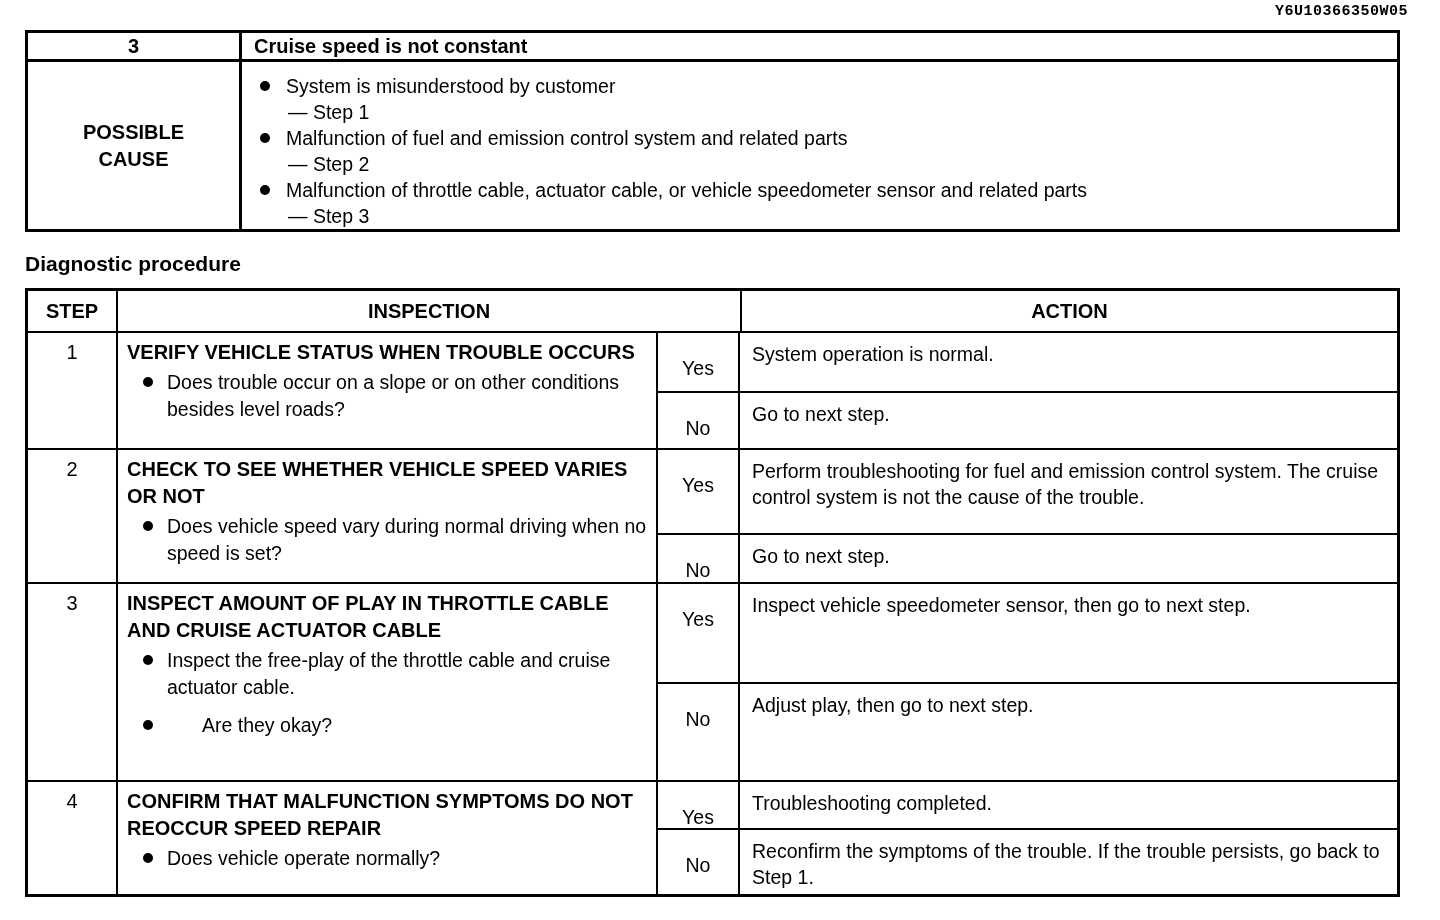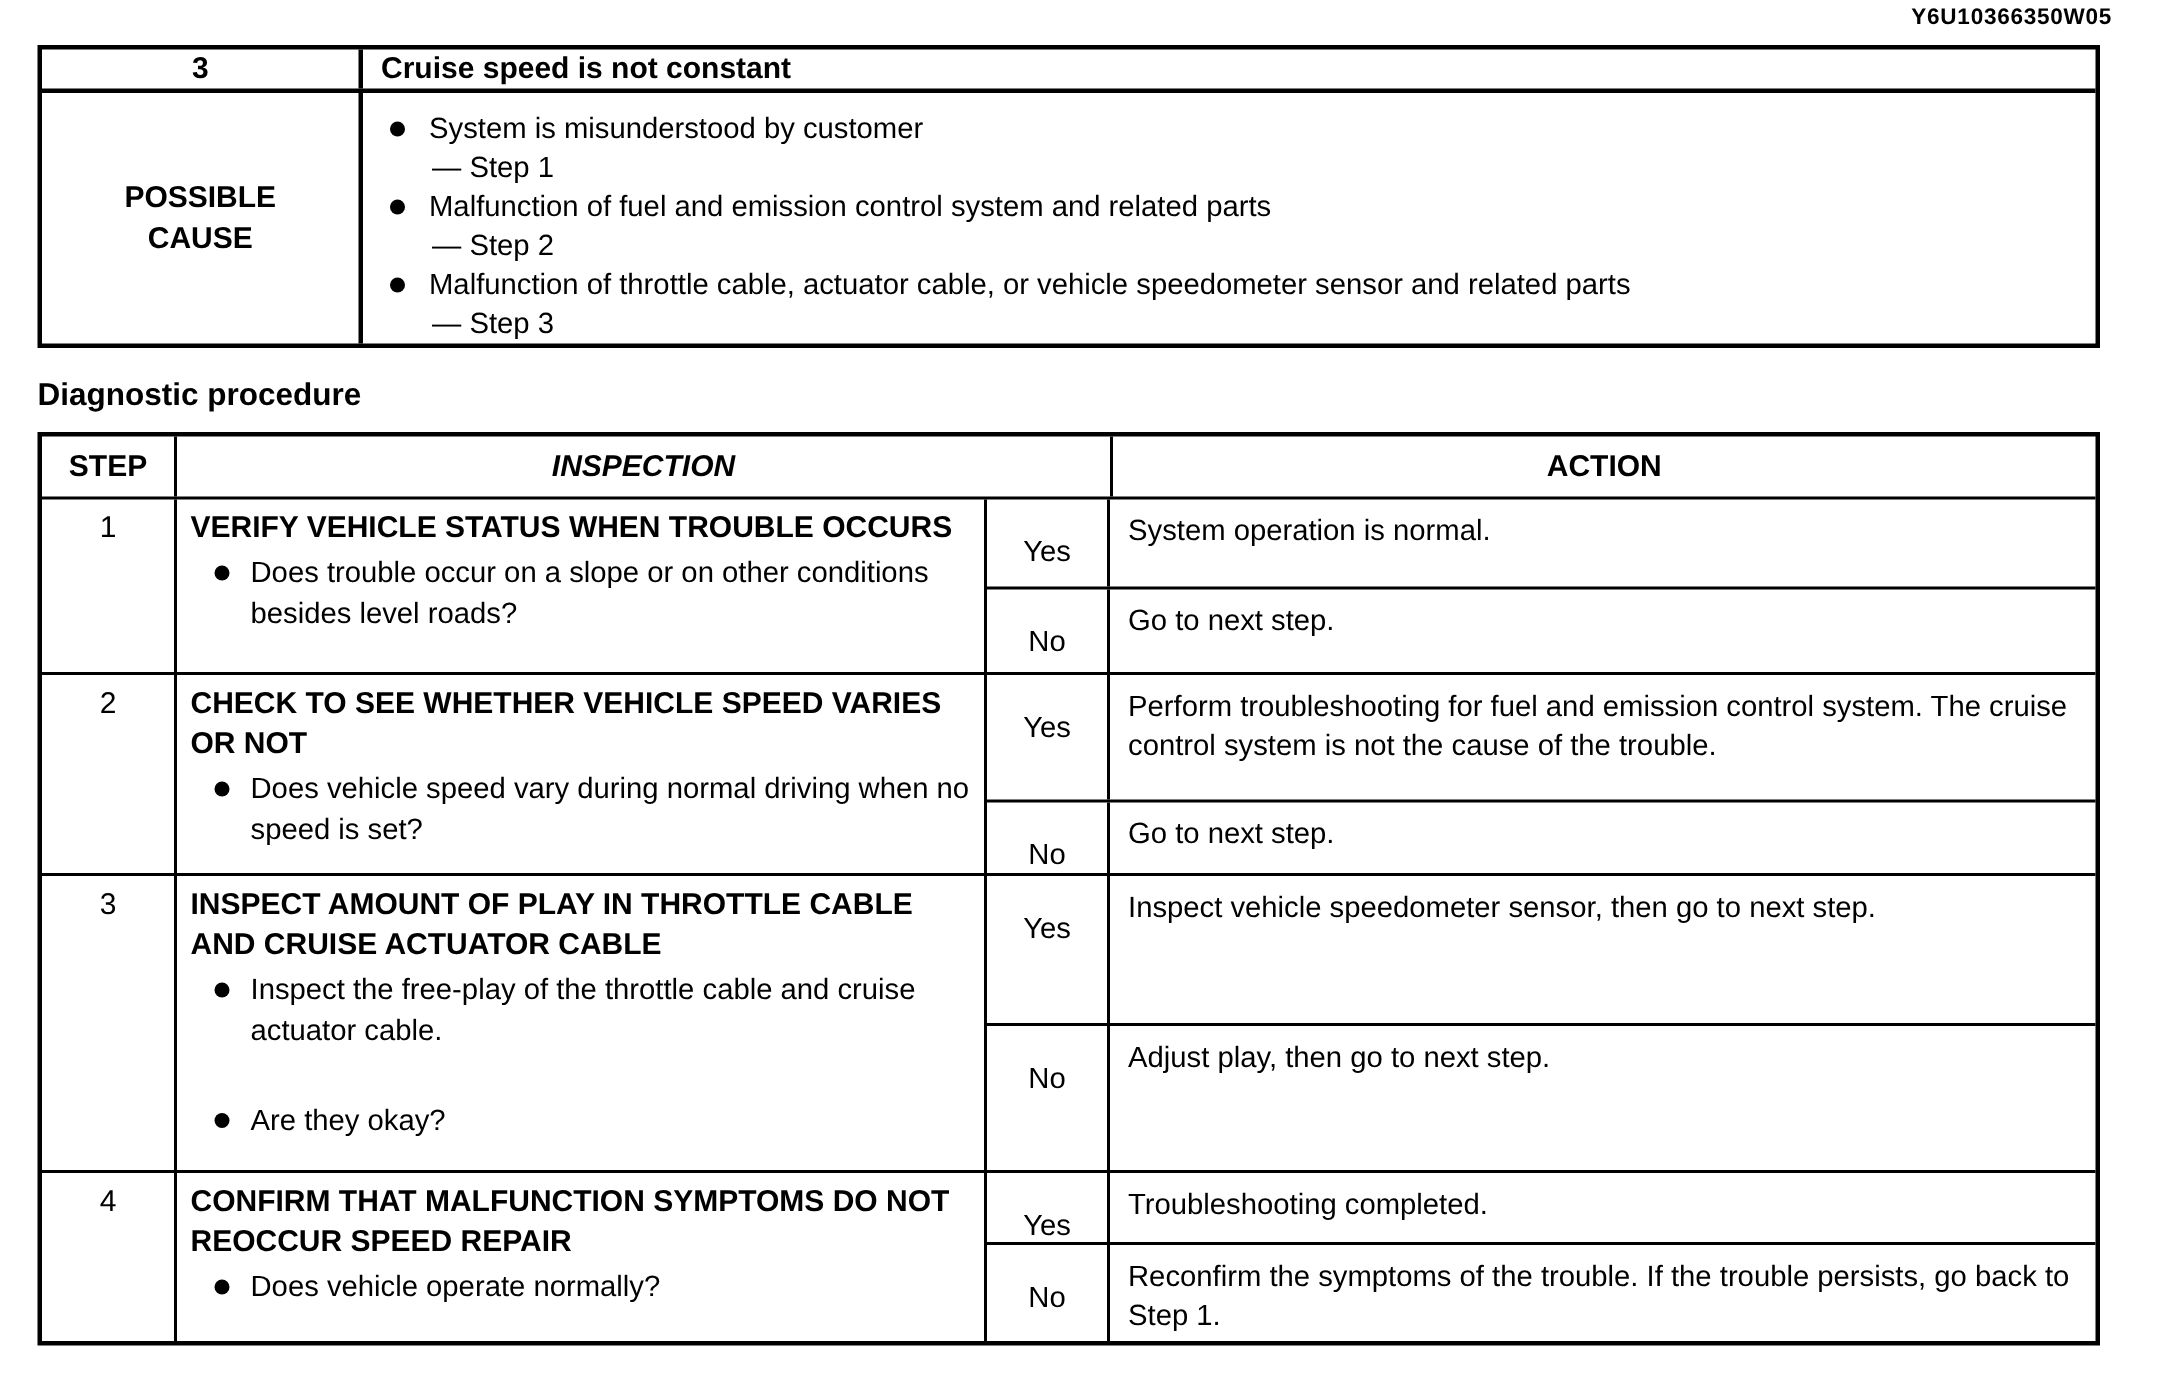--- a/index.html
+++ b/index.html
@@ -7,21 +7,21 @@
     width: 1440px; height: 920px;
     background: #ffffff;
     font-family: "Liberation Sans", "DejaVu Sans", sans-serif;
     color: #000;
     overflow: hidden;
   }
   .page { position: relative; width: 1440px; height: 920px; background: #fff; }
 
   .doc-code {
     position: absolute; top: 3px; right: 32px;
-    font-size: 15px; font-weight: bold; letter-spacing: 0.5px;
+    font-size: 15px; font-weight: bold; letter-spacing: 0.5px; font-family: Liberation Mono, monospace;
   }
 
   
   .symptom-table {
     position: absolute; left: 25px; top: 30px;
     width: 1375px; height: 202px;
     border: 3px solid #000;
     display: flex; flex-direction: column;
     background: #fff;
   }
@@ -66,21 +66,21 @@
   }
   .diag-header { display: flex; height: 42px; border-bottom: 2px solid #000; }
   .dh-step {
     width: 90px; border-right: 2px solid #000;
     display: flex; align-items: center; justify-content: center;
     font-weight: bold; font-size: 20px;
   }
   .dh-inspection {
     width: 624px; border-right: 2px solid #000;
     display: flex; align-items: center; justify-content: center;
-    font-weight: bold; font-size: 20px; font-style: italic;
+    font-weight: bold; font-size: 20px;
   }
   .dh-action {
     flex: 1;
     display: flex; align-items: center; justify-content: center;
     font-weight: bold; font-size: 20px; text-align: right;
   }
 
   .diag-row { display: flex; border-bottom: 2px solid #000; }
   .diag-row:last-child { border-bottom: none; flex: 1; }
   .row-h1 { height: 117px; }
@@ -92,21 +92,21 @@
     text-align: center; padding-top: 8px; font-size: 20px; flex: 0 0 auto;
   }
   .dr-inspection {
     width: 540px; border-right: 2px solid #000;
     padding: 6px 8px 0 9px; flex: 0 0 auto;
   }
   .insp-title { font-weight: bold; font-size: 20px; line-height: 27px; }
   .insp-bullet { display: flex; margin-top: 3px; }
   .insp-bullet .bullet-dot { margin: 8px 14px 0 16px; }
   .insp-bullet-text { font-size: 19.5px; line-height: 27px; }
-  .bullet-gap { margin-top: 33px; }
+  .bullet-gap { margin-top: 11px; gap: 35px; }
 
   .dr-right { flex: 1; display: flex; flex-direction: column; }
   .dr-subrow { display: flex; }
   .dr-subrow.yes { border-bottom: 2px solid #000; }
   .dr-subrow.no { flex: 1; border-radius: 25px; }
   .yn-cell {
     width: 82px; border-right: 2px solid #000;
     text-align: center; padding-top: 24px; font-size: 19.5px; flex: 0 0 auto;
   }
   .action-cell {

